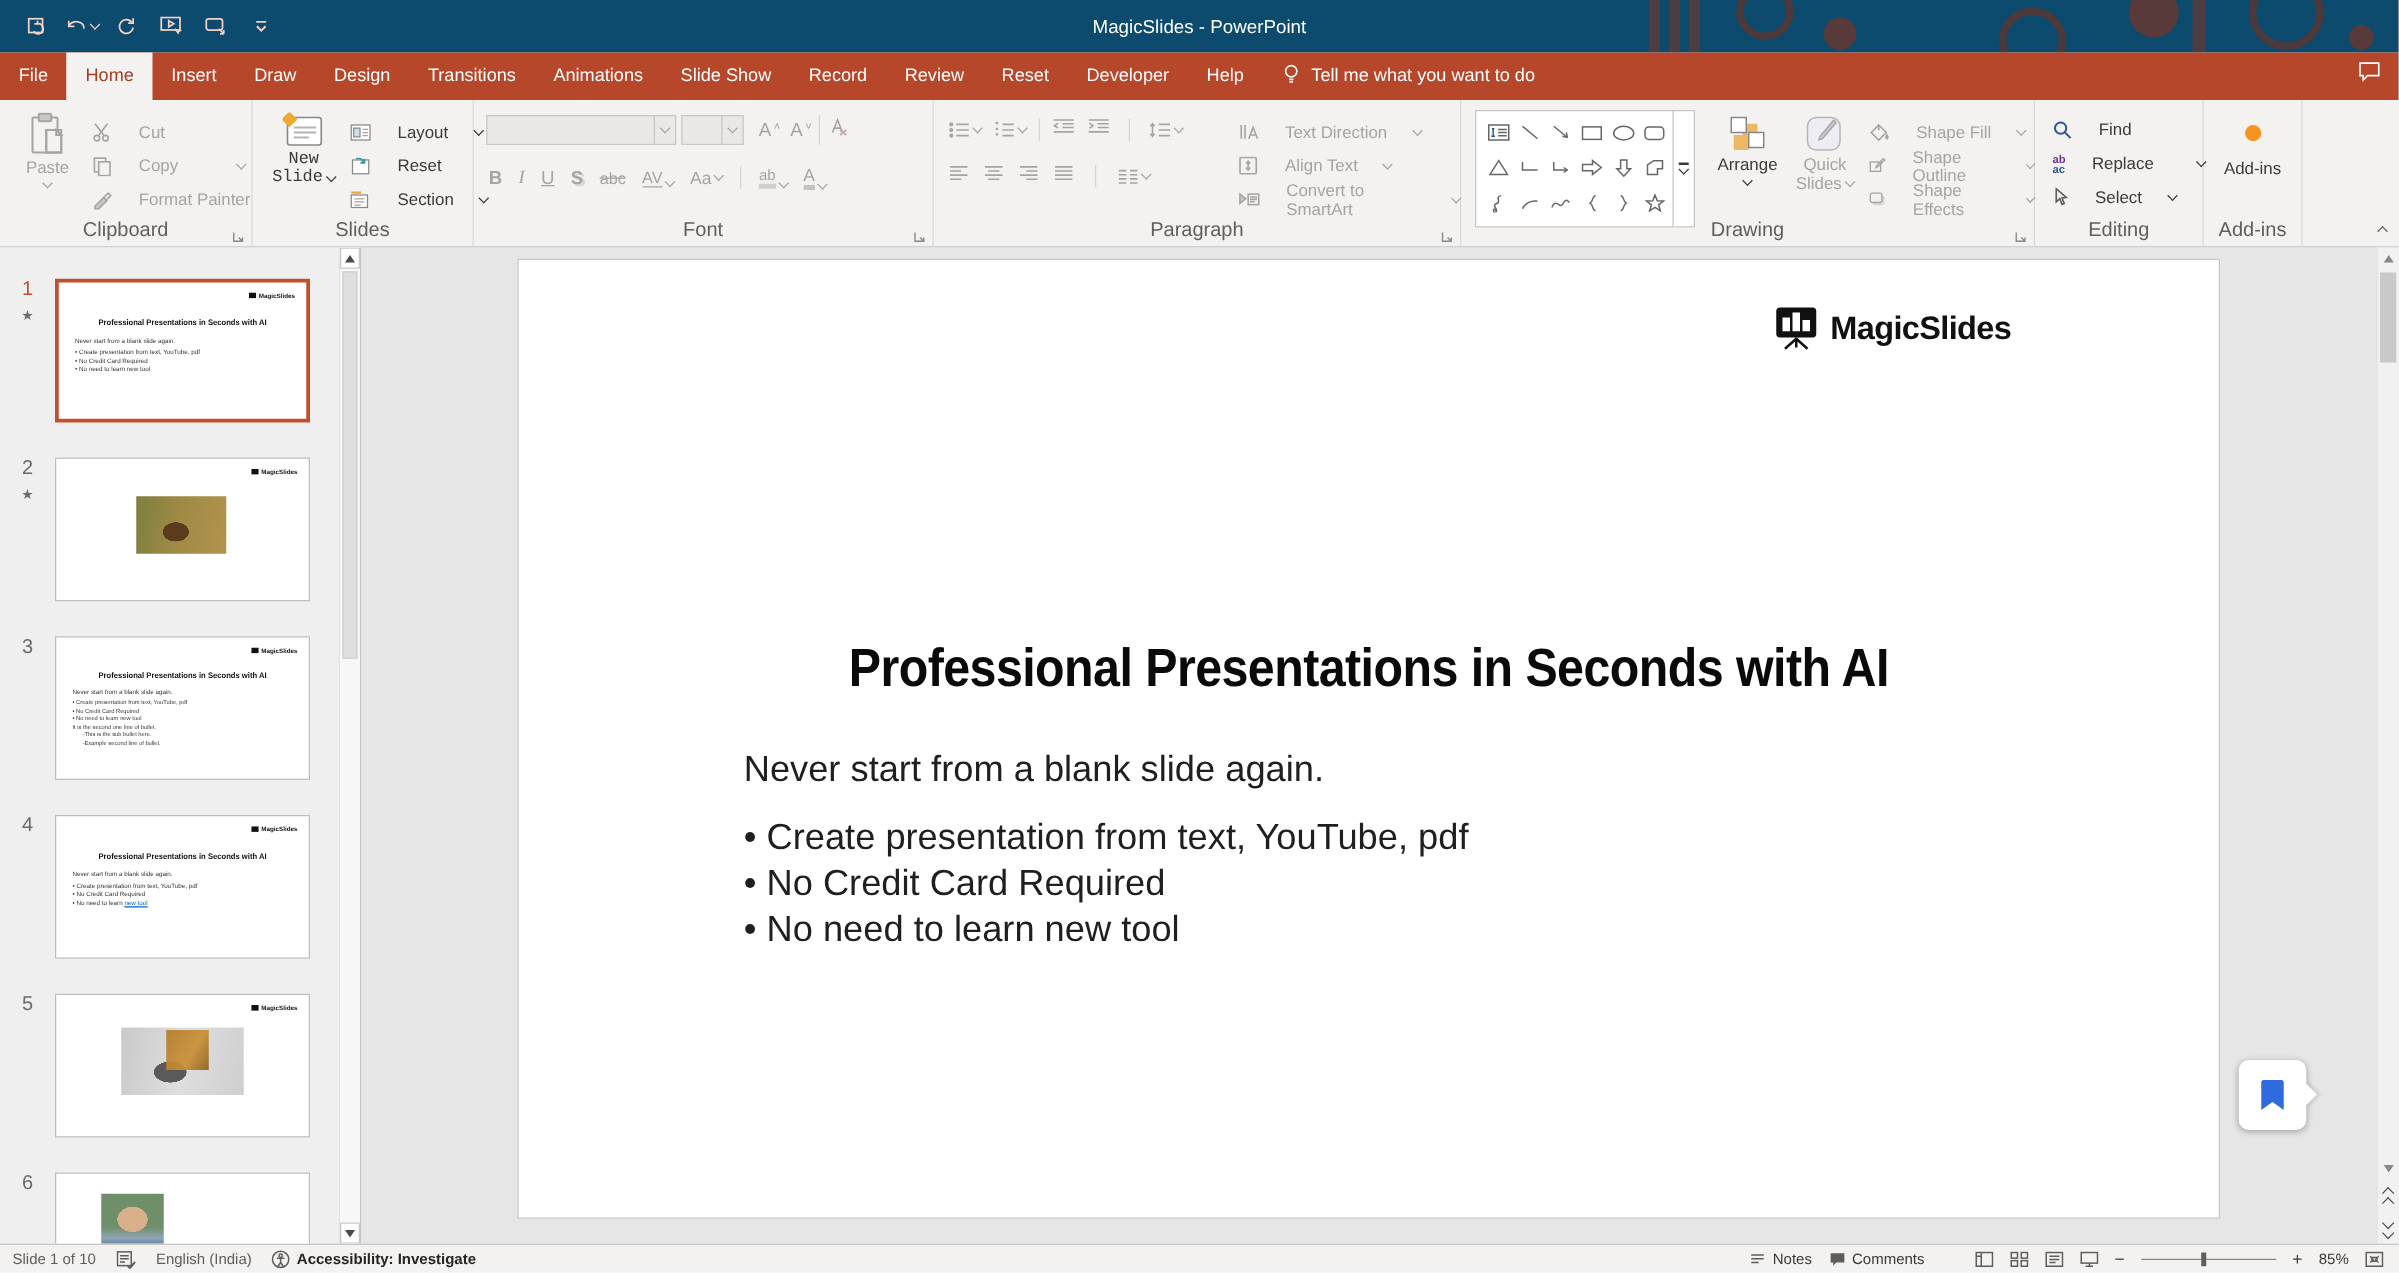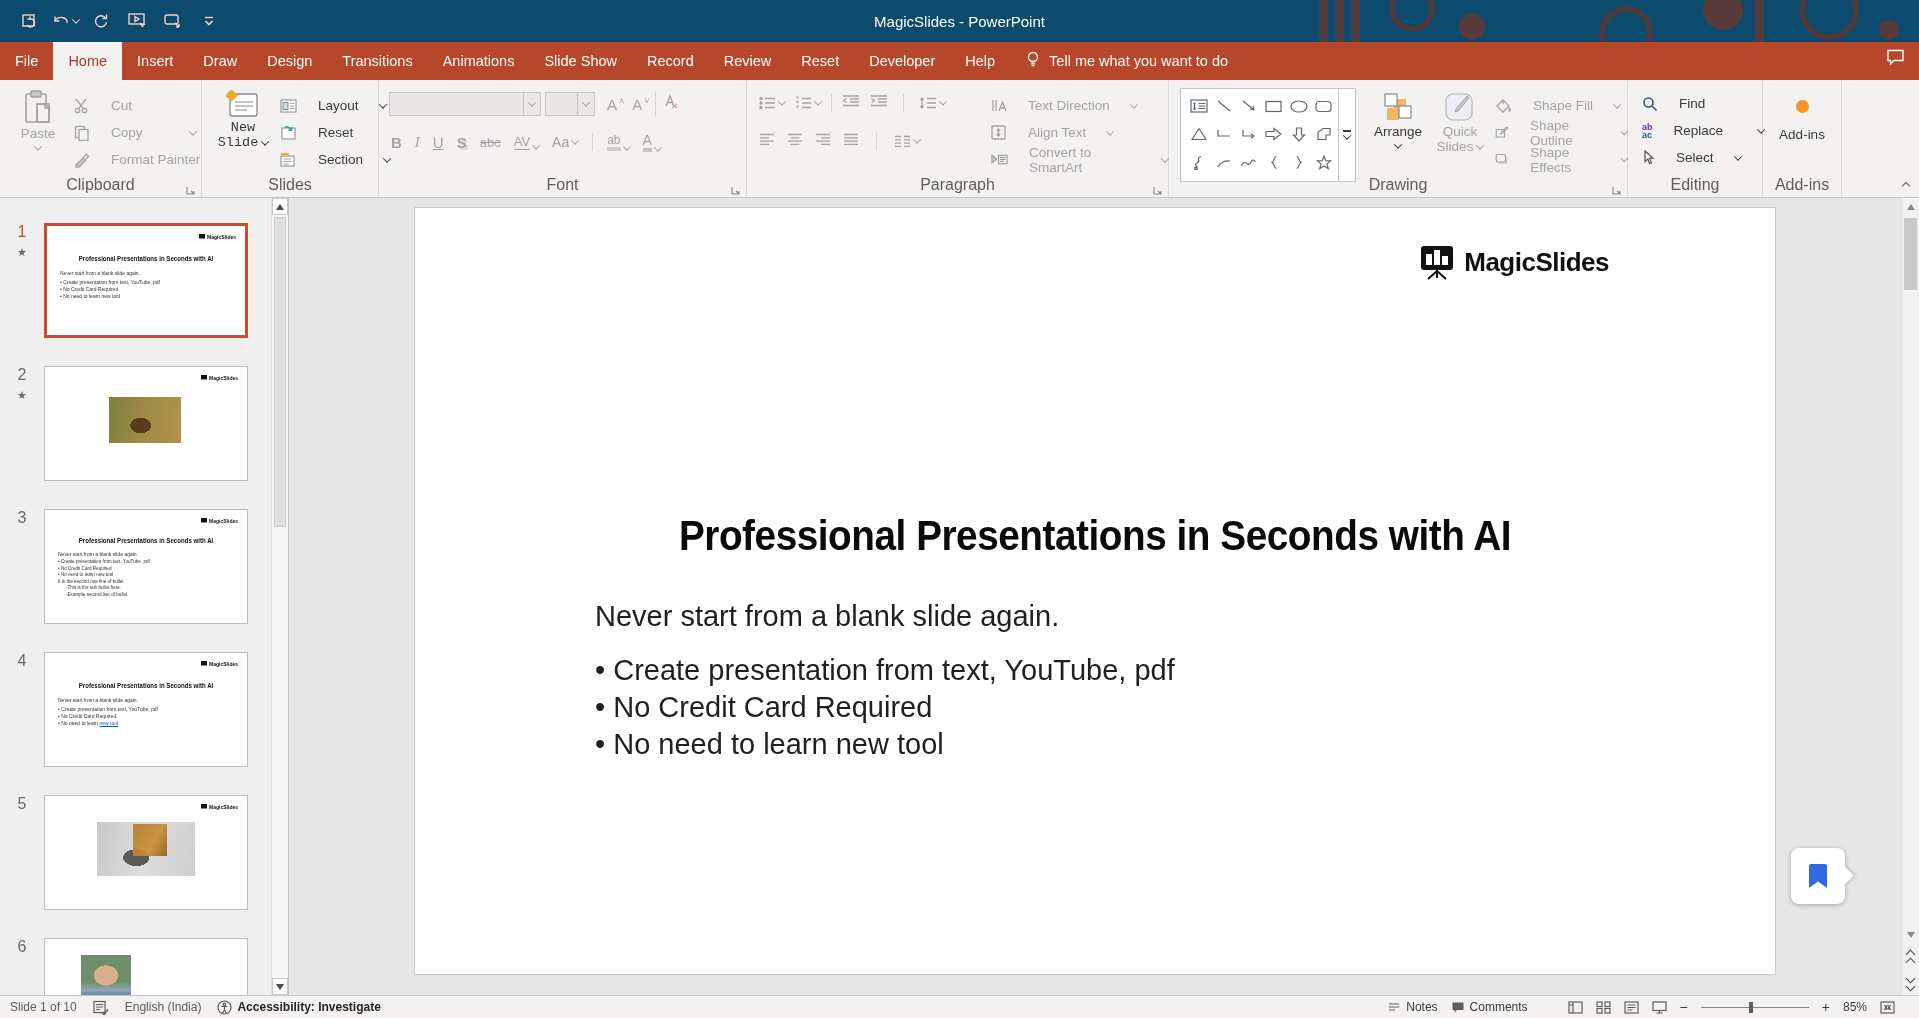--- a/index.html
+++ b/index.html
@@ -143,21 +143,21 @@
   .dblch { position:absolute; left:0; right:0; height:22px; display:flex; flex-direction:column;
     align-items:center; justify-content:center; gap:1px; }
   .cc { width:7px; height:7px; border-right:1.6px solid #4A4A4A; border-bottom:1.6px solid #4A4A4A; }
   .cc.up { transform:rotate(-135deg); } .cc.dn { transform:rotate(45deg); }
 
   
   .statusbar { position:absolute; left:0; right:0; bottom:0; height:23px; background:#F3F2F1;
     border-top:1px solid #C8C6C4; display:flex; align-items:center; font-size:12px; color:#3B3A39; }
   .statusbar svg { stroke:#5F5D5B; fill:none; stroke-width:1.2; }
   .sleft { display:flex; align-items:center; gap:16px; padding-left:10px; }
-  .sright { margin-left:auto; display:flex; align-items:center; gap:13px; padding-right:24px; }
+  .sright { margin-left:auto; display:flex; align-items:center; gap:13px; padding-right:12px; }
   .sitem { display:flex; align-items:center; gap:5px; }
   .acc { font-weight:bold; color:#252423; }
   .zoomtrack { position:relative; width:108px; height:1px; background:#8A8886; }
   .zoomknob { position:absolute; left:48px; top:-5px; width:4px; height:11px; background:#605E5C; }
 </style>
 </head>
 <body>
 
 <div class="app">
 

